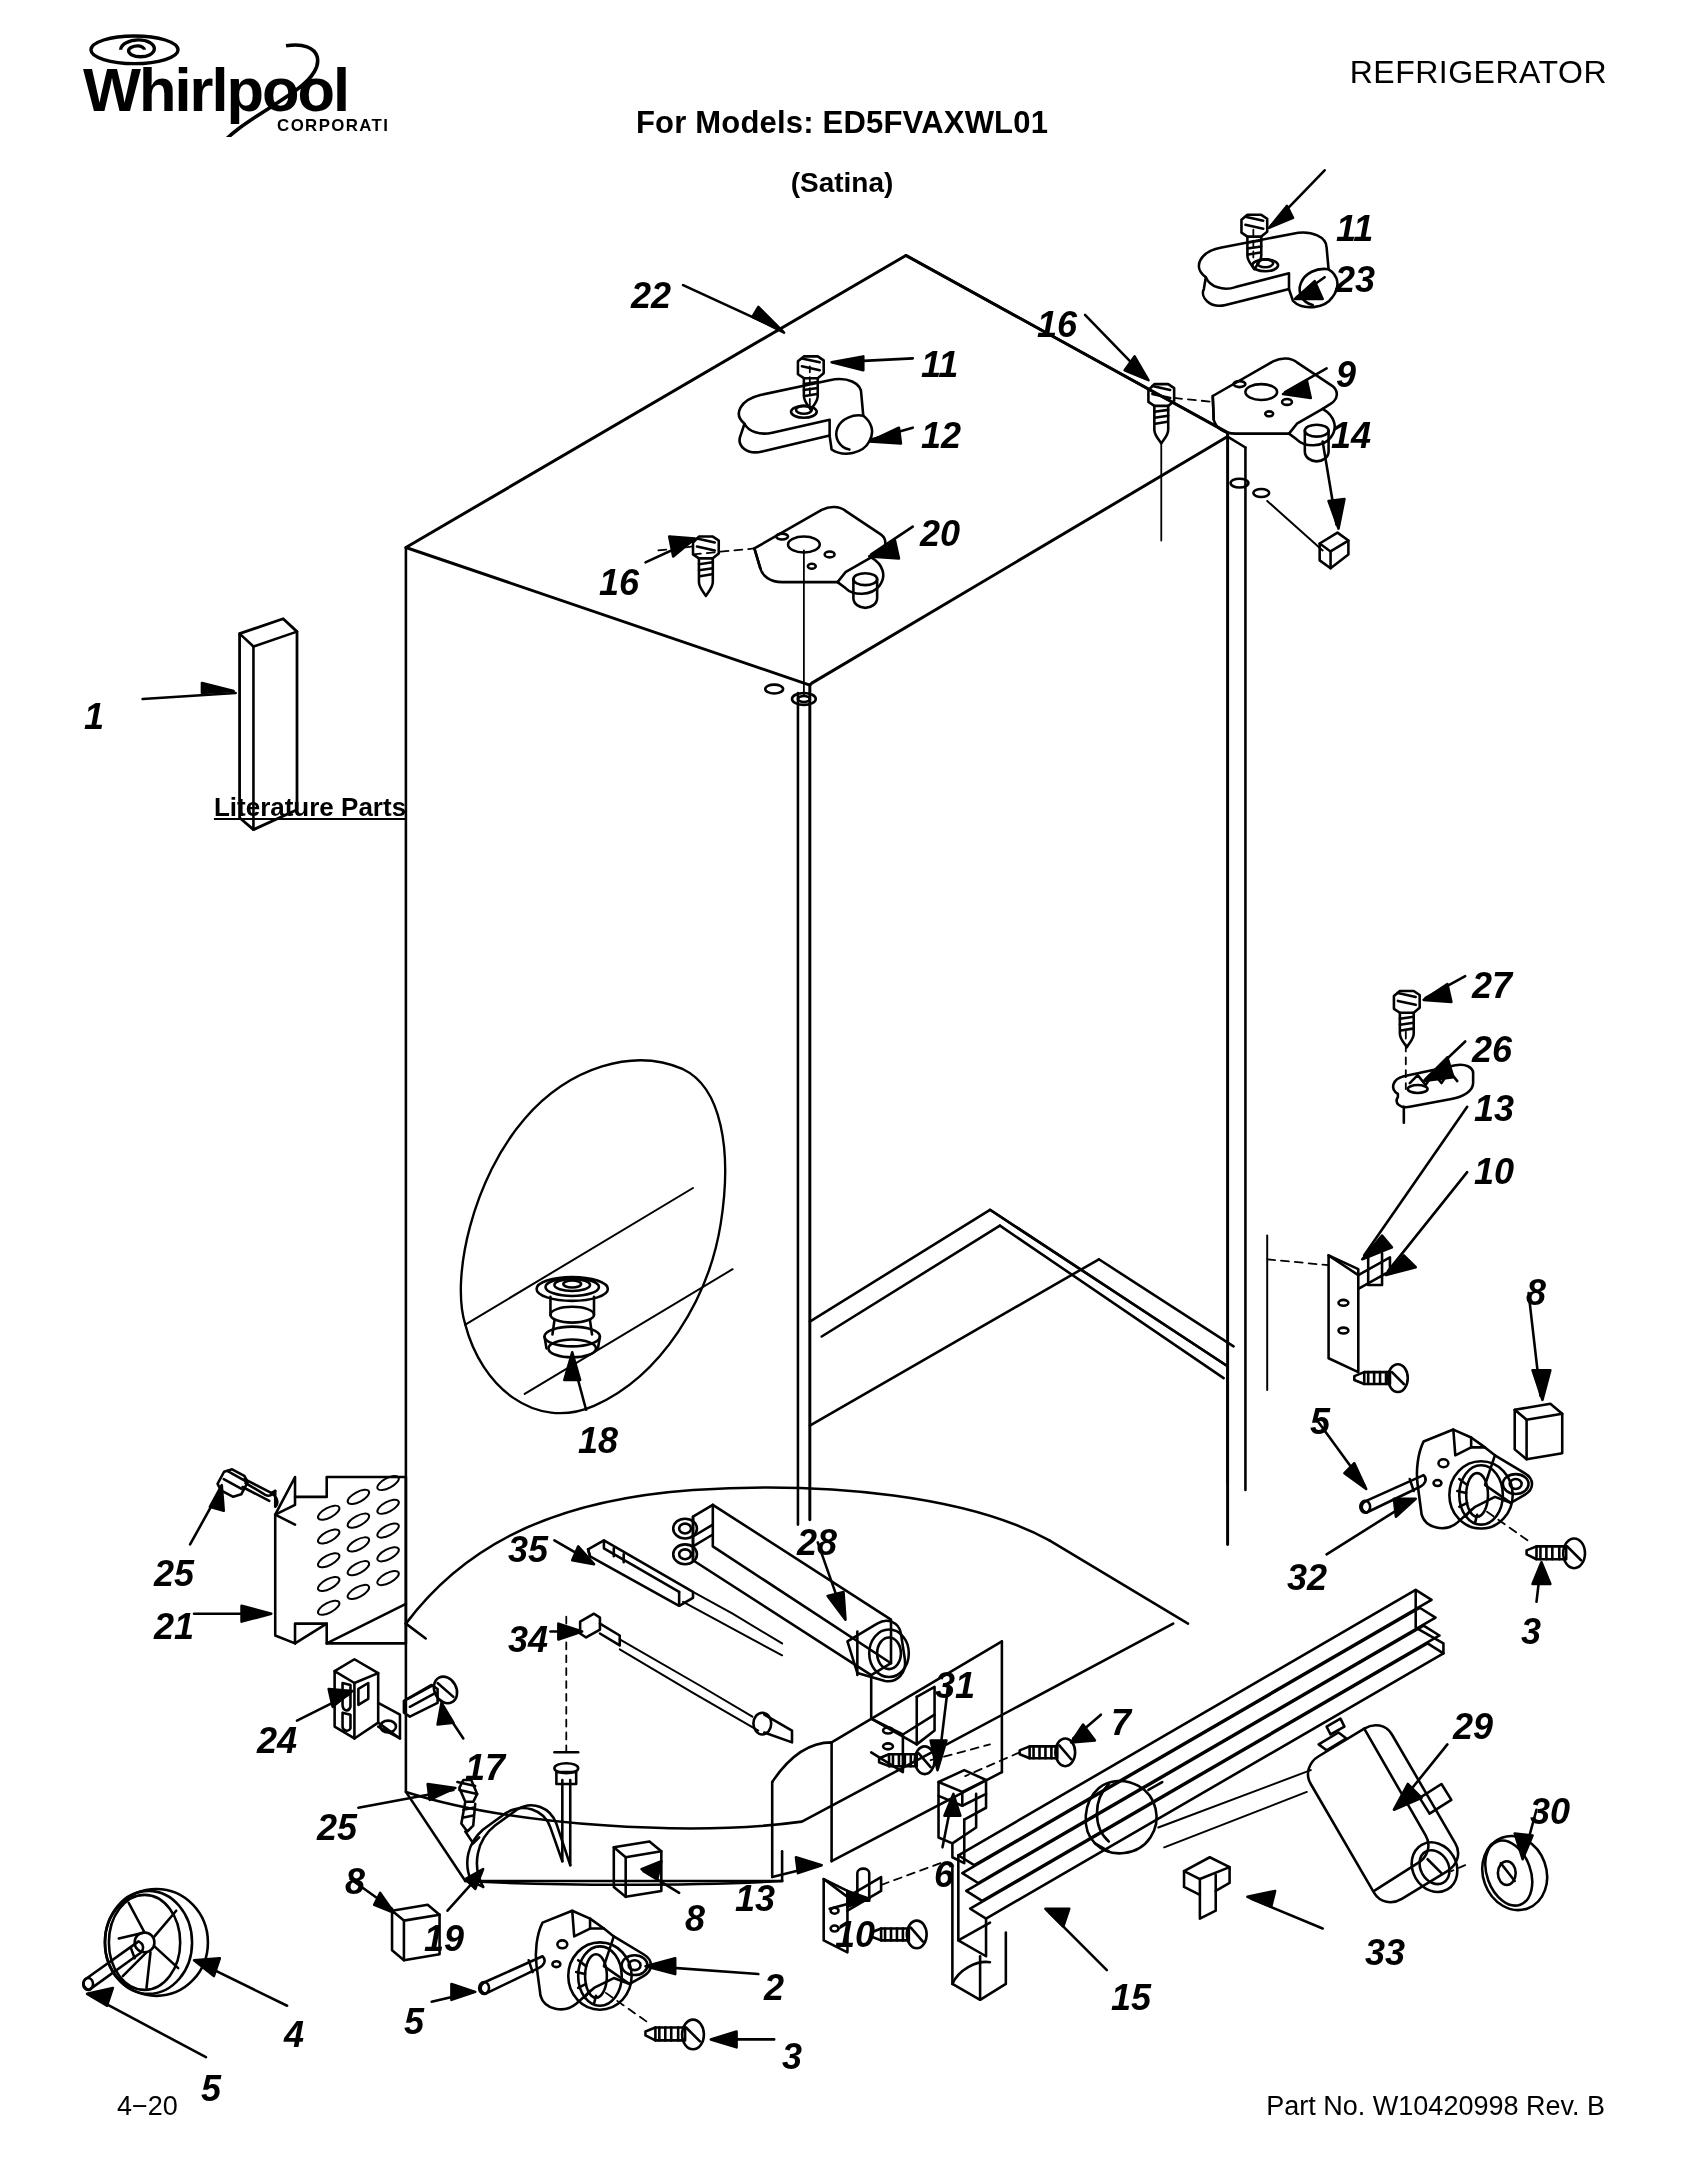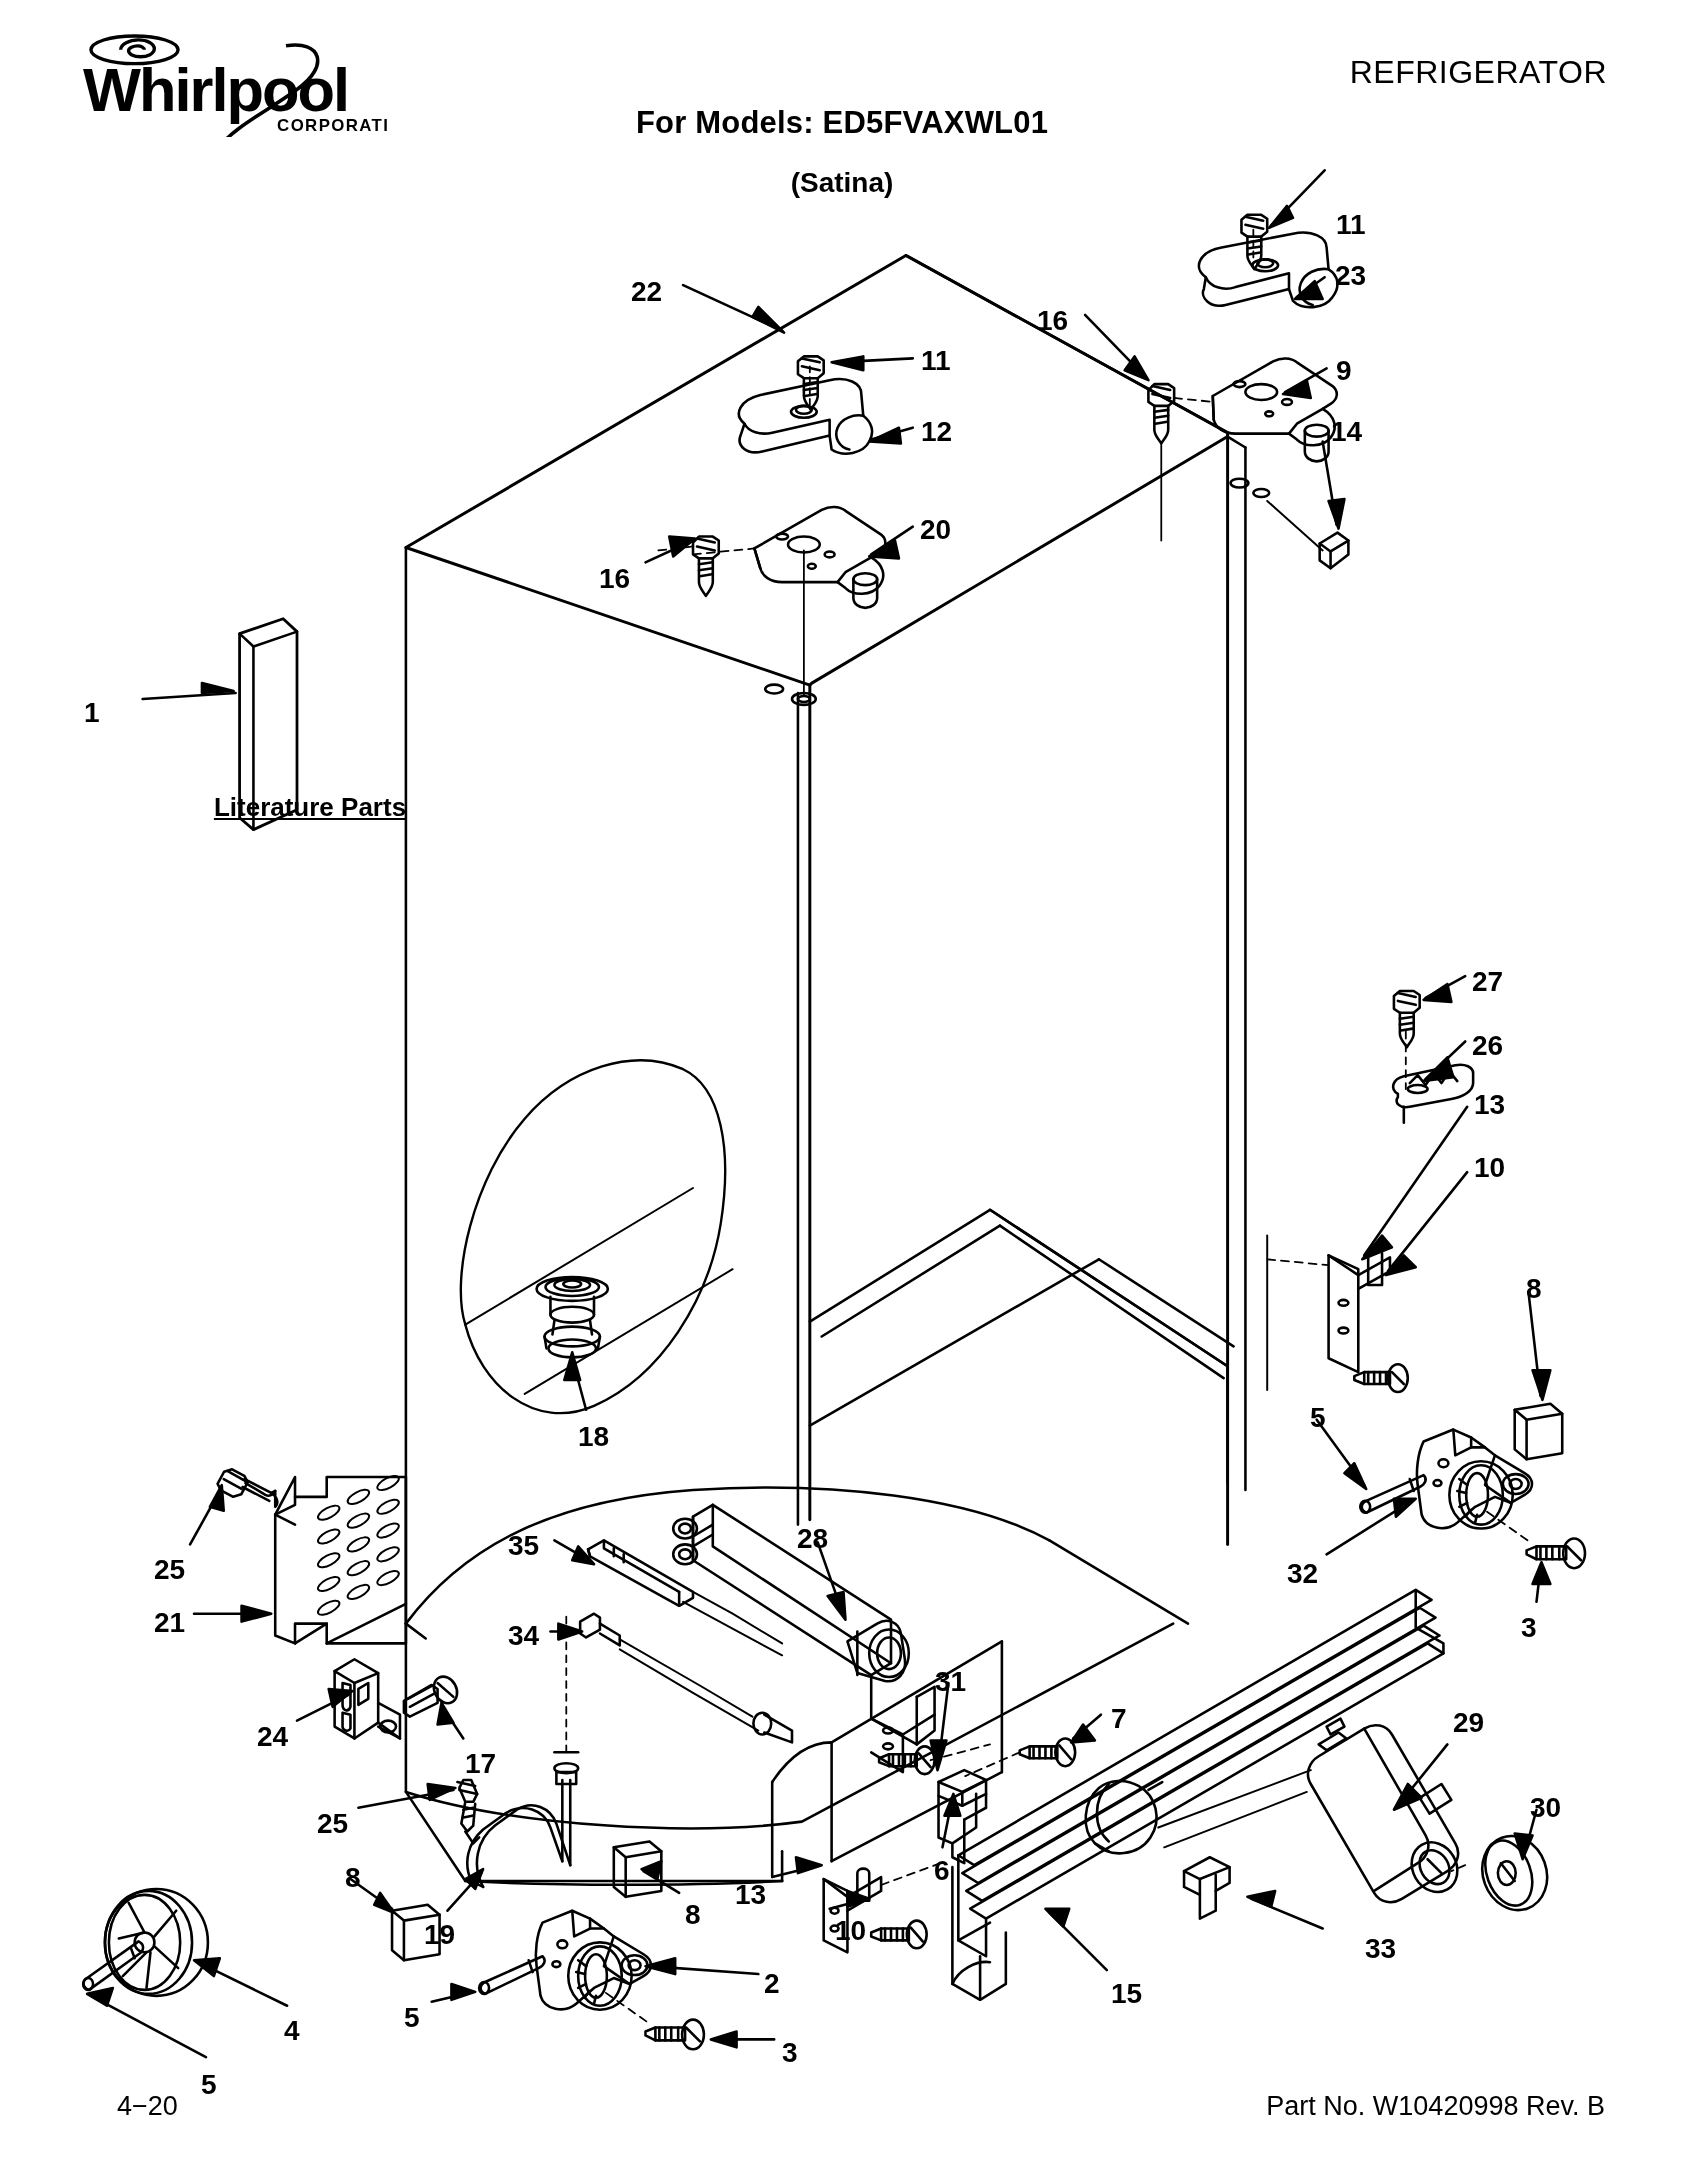--- a/index.html
+++ b/index.html
@@ -29,23 +29,23 @@
 
   
   #footer-page{position:absolute;left:117px;bottom:57px;font-size:27px;}
   #footer-partno{position:absolute;right:79px;bottom:57px;font-size:27px;text-align:center;}
 
   
   #diagram-canvas{position:absolute;left:0;top:0;width:1684px;height:2179px;}
 
   
   .callout{
-    position:absolute;font-size:28px;font-weight:bold;
+    position:absolute;font-size:36px;font-weight:bold;
     font-family:"Liberation Sans", sans-serif;
-    line-height:1;white-space:nowrap;
+    line-height:1;white-space:nowrap;font-style:italic;
   }
 
   
   #literature-caption{
     position:absolute;left:196px;top:792px;width:228px;text-align:center;
     font-size:26px;font-weight:bold;text-decoration:underline;
   }
 </style>
 </head>
 <body>

